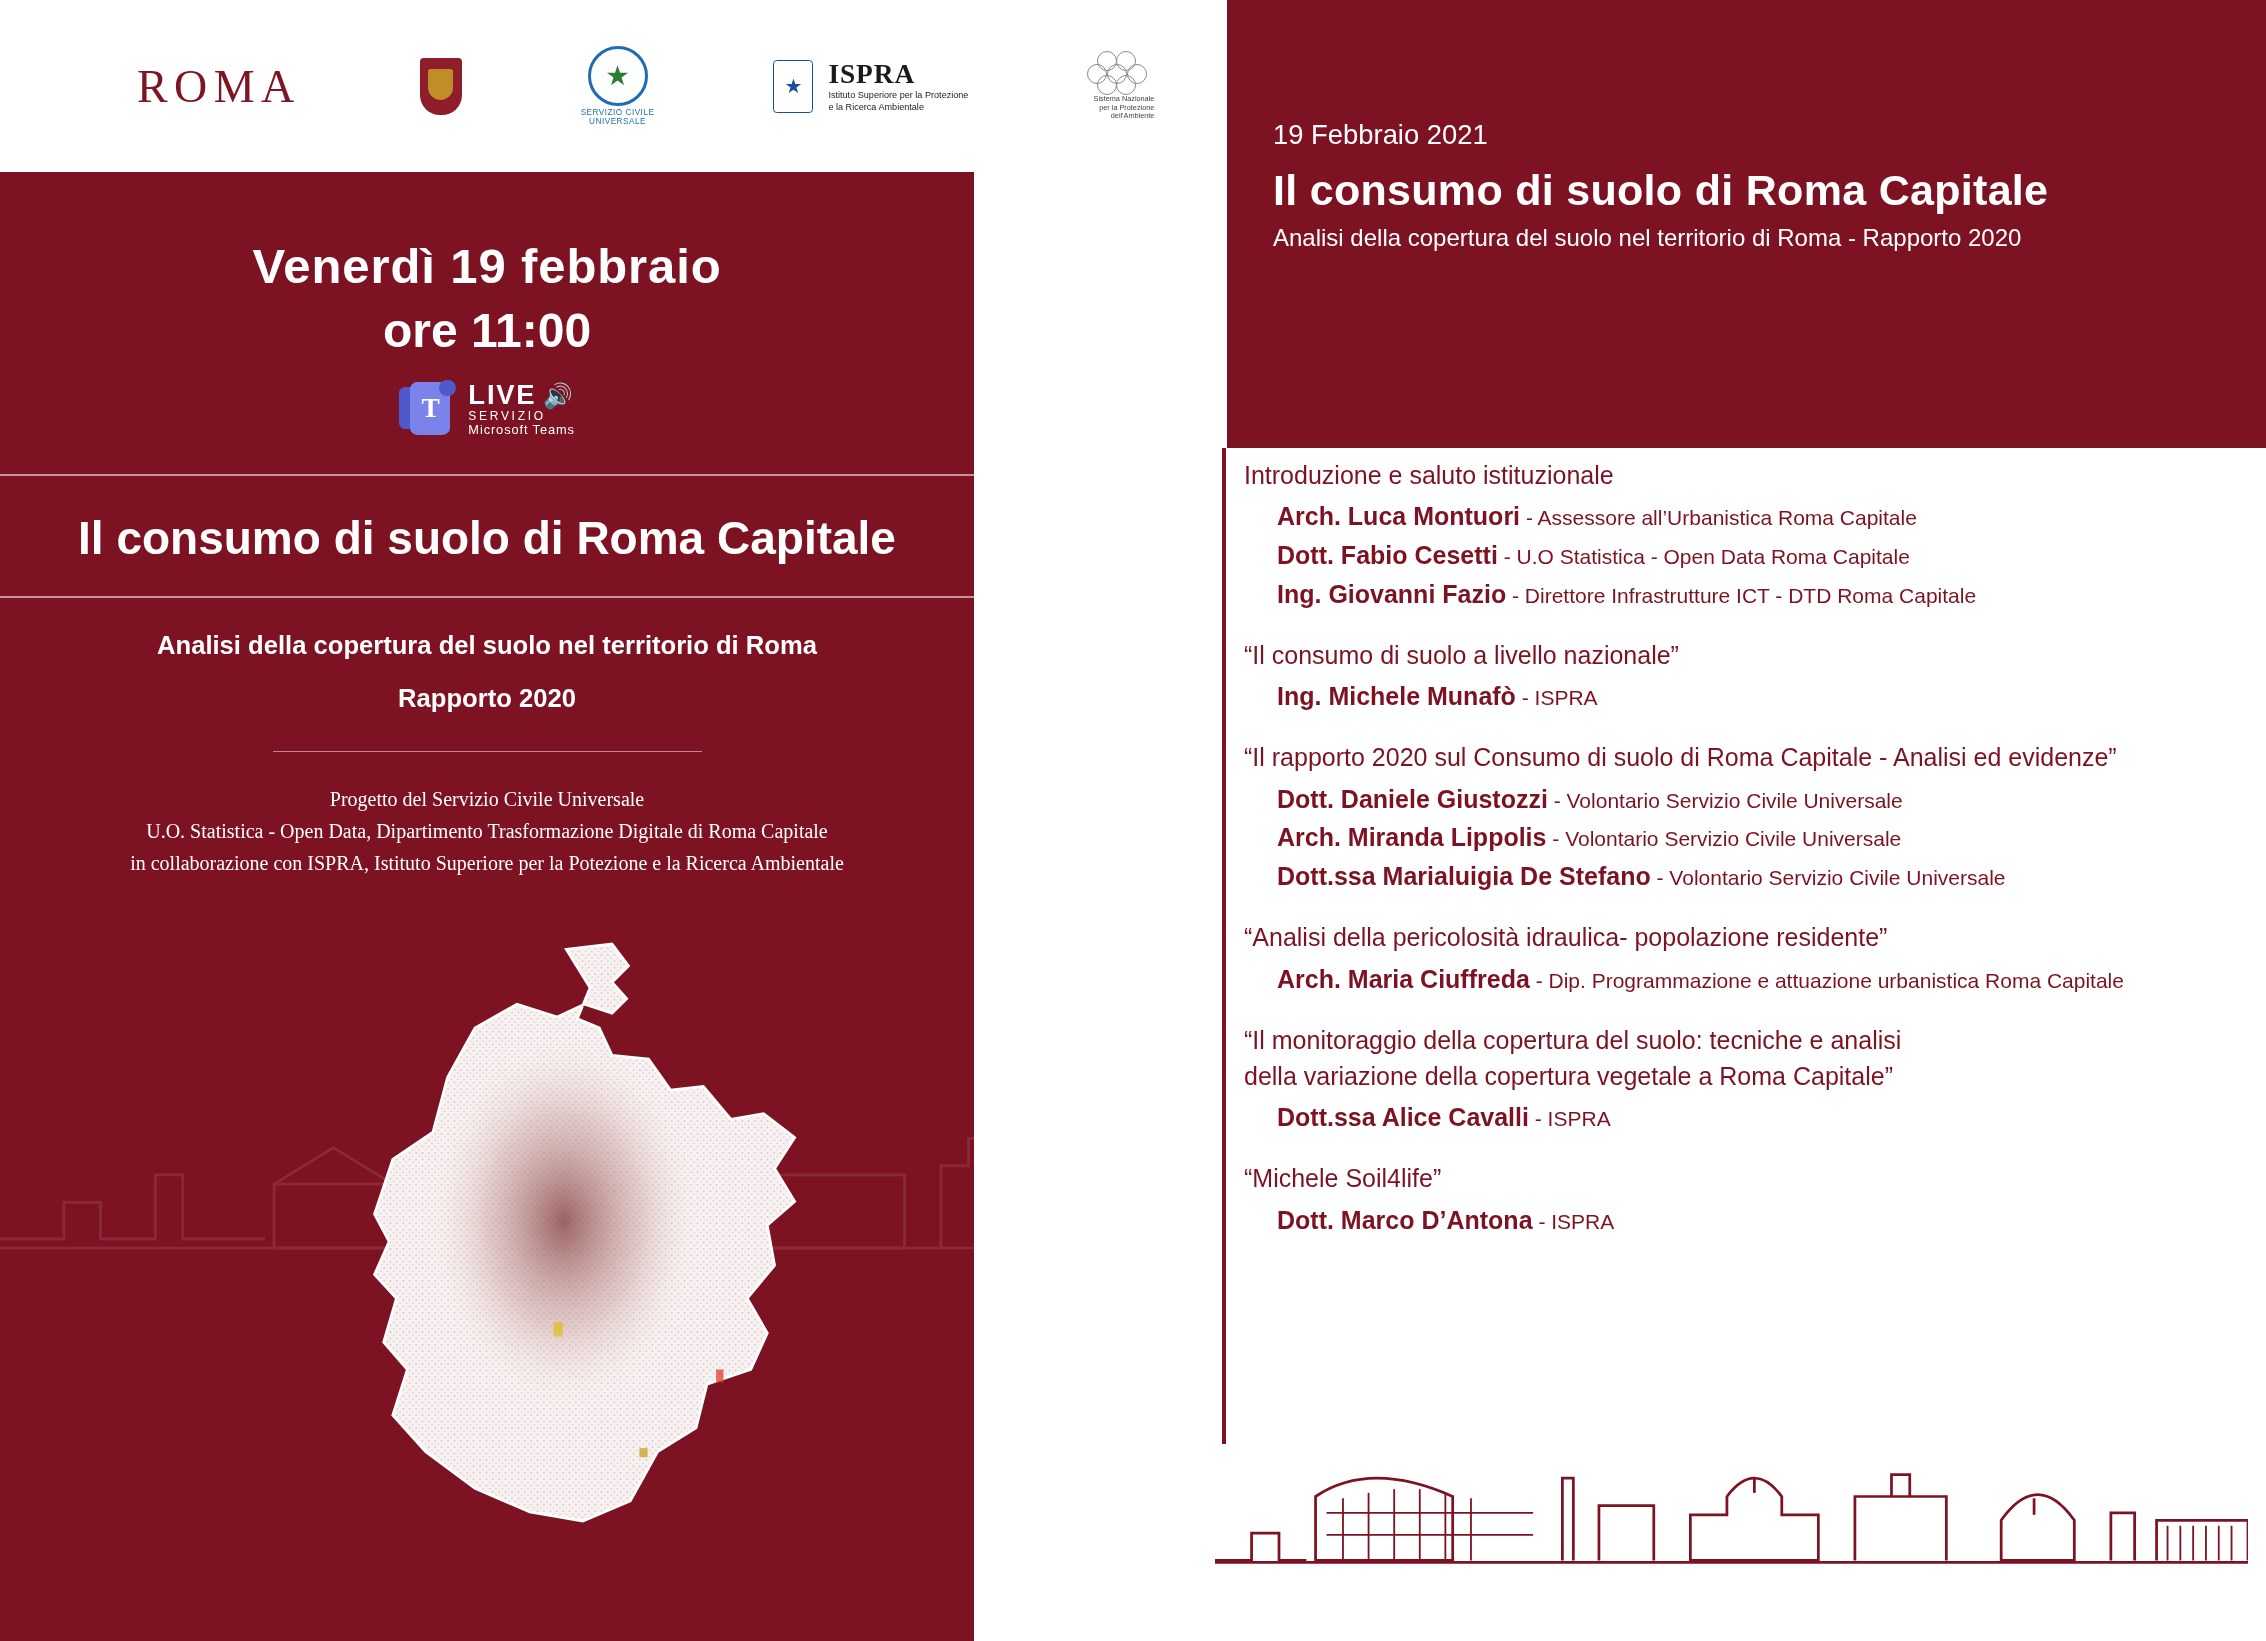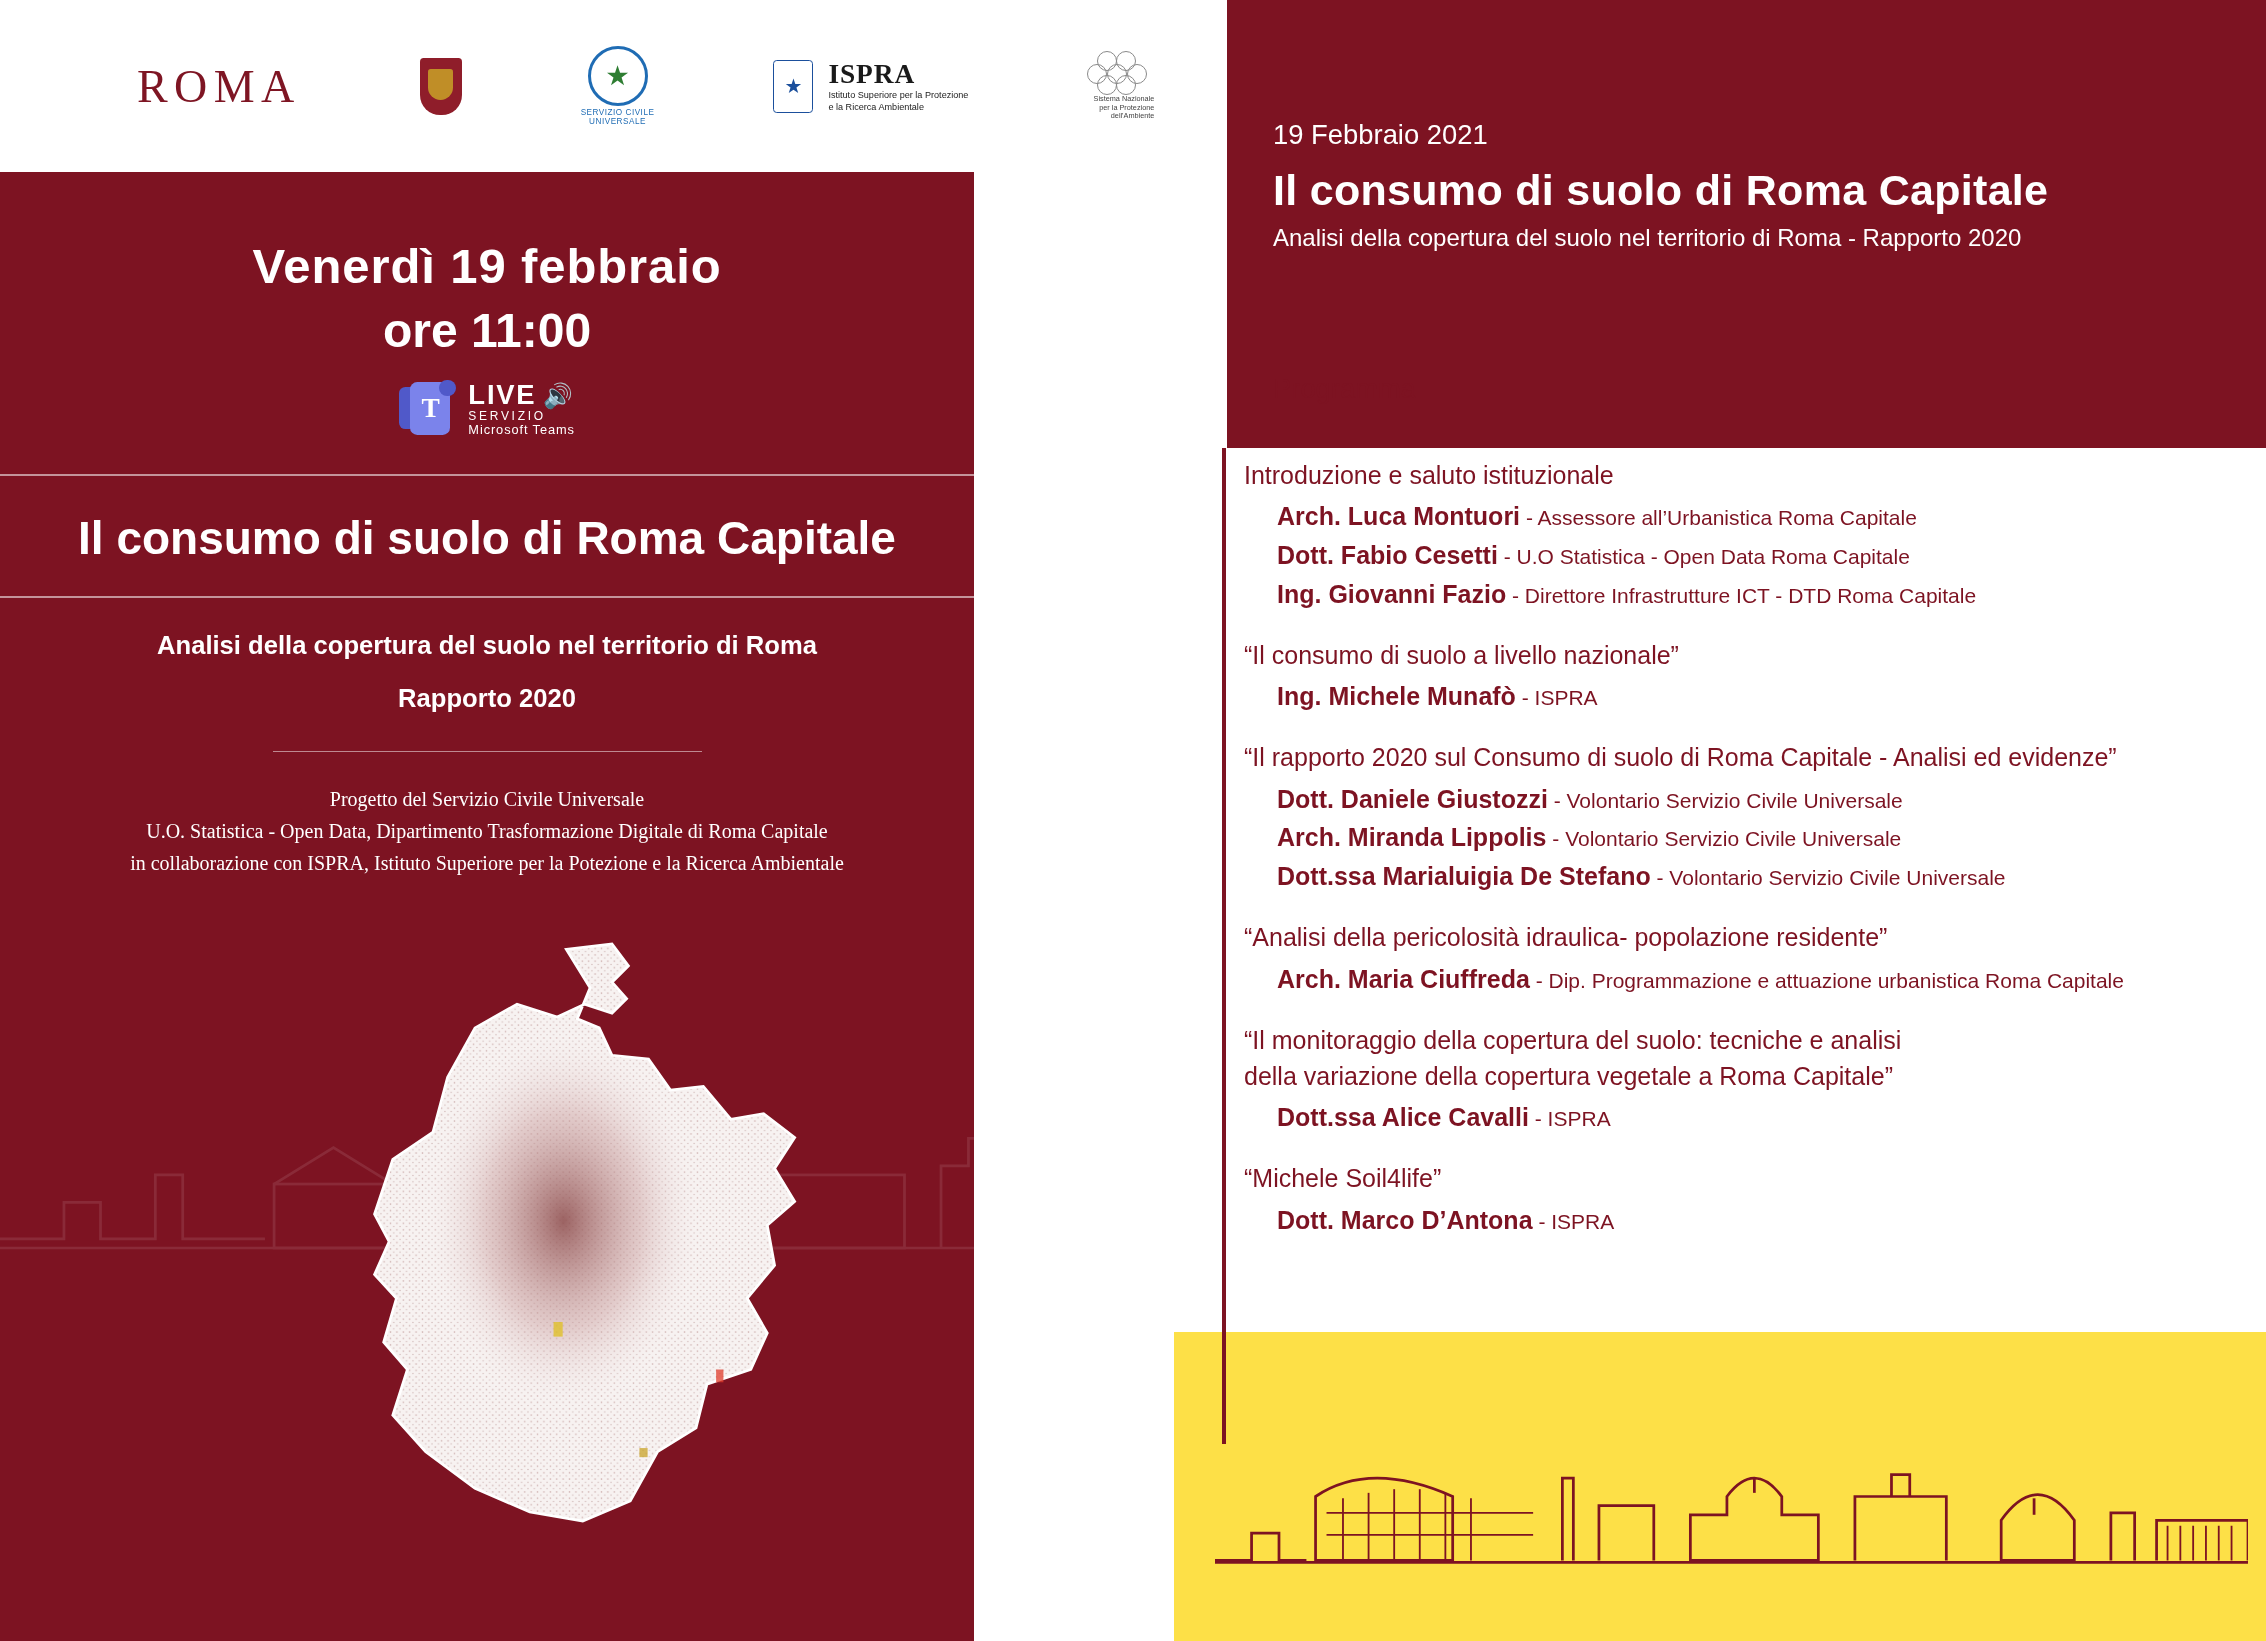--- a/index.html
+++ b/index.html
@@ -2,21 +2,21 @@
 <html style="font-size:14.6px"><head>
 <meta charset="utf-8">
 <style>
   * { box-sizing: border-box; margin: 0; padding: 0; }
   html, body {
     width: 2266px; height: 1641px;
     background: #ffffff;
     font-family: "Liberation Sans", sans-serif;
     overflow: hidden;
   }
-  .page { position: relative; width: 2266px; height: 1641px; background:#fde047; }
+  .page { position: relative; width: 2266px; height: 1641px; background:#86efac; }
 
   
   .left-col { position: absolute; left: 0; top: 0; width: 1174px; height: 1641px; background: #ffffff; }
   .logo-bar { position: absolute; left: 0; top: 0; width: 1174px; height: 172px; background: #fff;
               display: flex; align-items: center; padding-left: 137px; gap: 119px; }
   .logo-roma { font-family: "Liberation Serif", serif; font-size: 46px; letter-spacing: 6.4px; color: #7e1523; font-weight: 400; }
   .logo-stemma { width: 42px; height: 57px; background: #8f1d2a; border-radius: 3.7px 3.7px 20px 20px;
                  position: relative; }
   .logo-stemma::after { content:""; position:absolute; left:8.2px; top:11px; width:25.6px; height:31px;
                  background: #c9a227; border-radius: 2.7px 2.7px 12.8px 12.8px; opacity:.85;}
@@ -63,21 +63,21 @@
   .left-sub2 { text-align:center; font-size: 25.6px; font-weight: 700; margin-top: 24px; }
   .hr3 { width: 429px; height: 1.8px; background: rgba(255,255,255,.5); margin: 38px auto 0; }
   .credits { text-align:center; margin-top: 31px; line-height: 1.6; font-size: 20px; font-weight: 400; font-family: Liberation Serif, serif; }
 
   .skyline-left { position:absolute; left:0; bottom: 0; width: 1174px; height: 585px;
                   opacity:.22; pointer-events:none; }
 
   .map-wrap { position:absolute; left: 338px; top: 768px; width: 548px; height: 585px; }
 
   
-  .right-col { position: absolute; left: 1174px; top: 0; width: 1092px; height: 1332px; background:#fff; }
+  .right-col { position: absolute; left: 1174px; top: 0; width: 1092px; height: 1641px; background:#fff; }
   .right-head { position:absolute; left:53px; top:0; width:1039px; height: 448px; background:#7d1322; color:#fff; }
   .rh-date { margin: 119px 0 0 46px; font-size: 27.4px; }
   .rh-title{ margin: 14.6px 0 0 46px; font-size: 43px; font-weight: 700; letter-spacing: 0.3px;}
   .rh-sub  { margin: 9.1px 0 0 46px; font-size: 24px; }
 
   .prog-label { position:absolute; left:99px; top: 373px; font-size: 27.4px; color:#7d1322; font-weight:400;
                 border-bottom: 1.8px solid #7d1322; padding-bottom: 2.7px; }
   .left-rule { position:absolute; left: 1222px; top: 448px; width: 3.7px; height: 996px; background:#7d1322; }
 
   .prog { position:absolute; left: 1244px; top: 461px; width: 1014px; color:#7d1322; }

